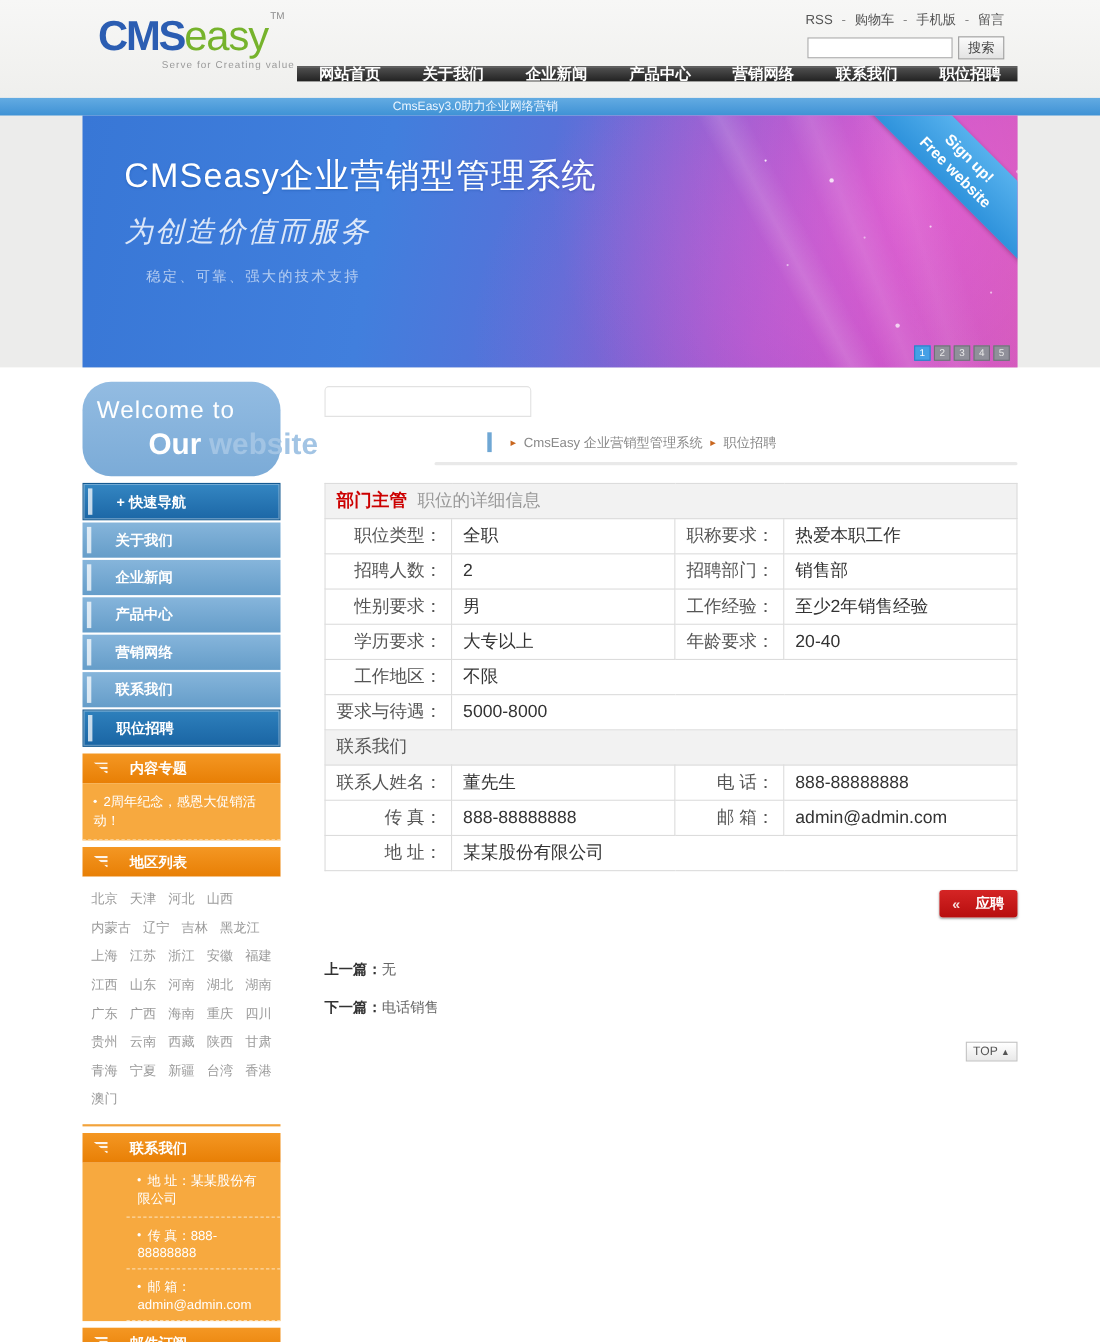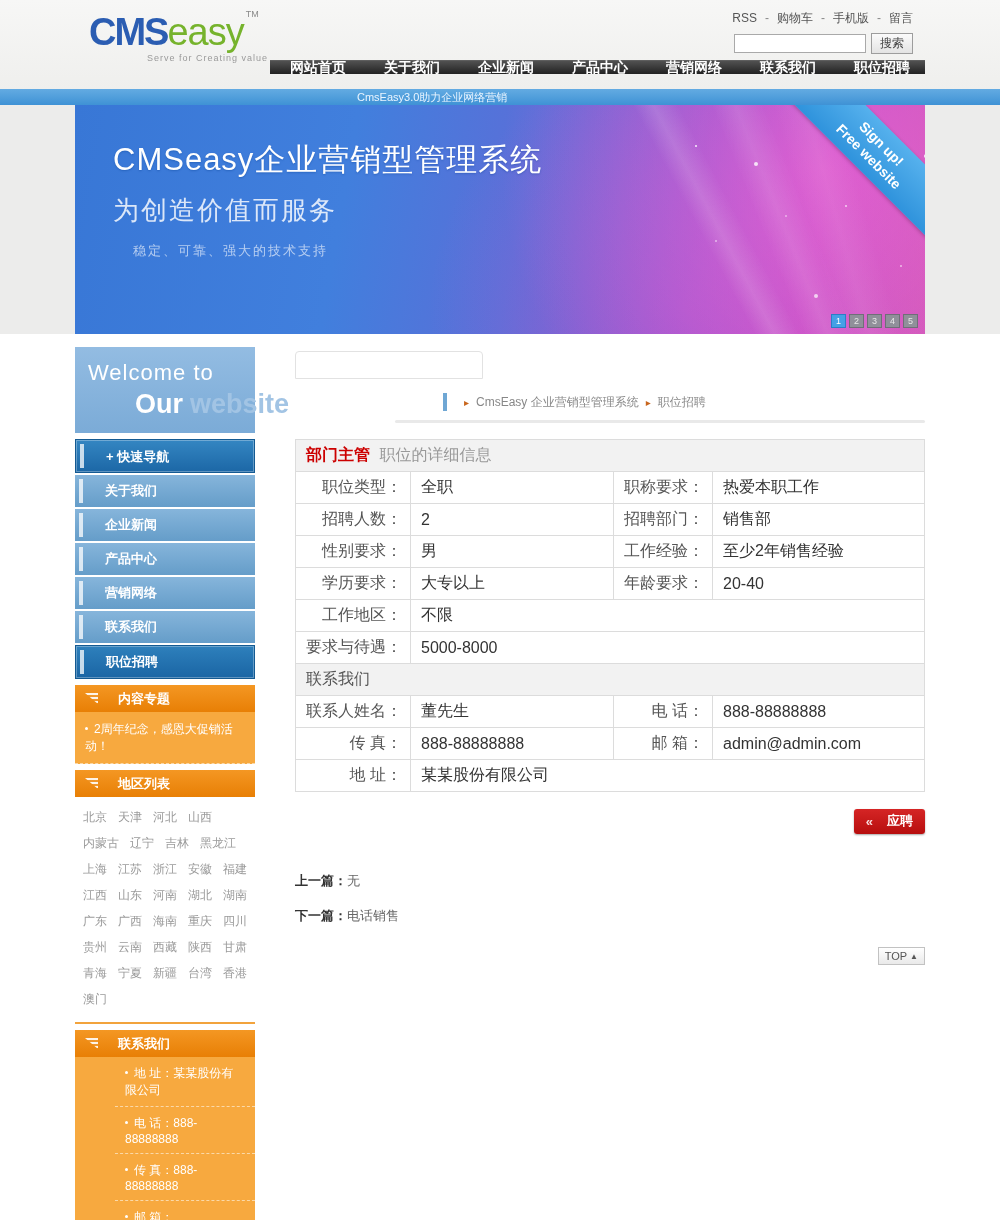--- a/index.html
+++ b/index.html
@@ -47,38 +47,38 @@
       linear-gradient(62deg, transparent 42%, rgba(255,255,255,.14) 46%, transparent 51%),
       linear-gradient(68deg, transparent 55%, rgba(255,255,255,.11) 60%, transparent 66%),
       linear-gradient(74deg, transparent 66%, rgba(255,255,255,.08) 73%, transparent 80%);
   }
   .banner-sparkles { position:absolute; width:2px; height:2px; border-radius:50%; background:rgba(255,255,255,.9); left:620px; top:40px;
     box-shadow: 60px 18px 0 1px rgba(255,255,255,.8), 150px 60px 0 rgba(255,255,255,.7), 230px 10px 0 1px rgba(255,255,255,.85),
       205px 120px 0 rgba(255,255,255,.6), 120px 150px 0 1px rgba(255,255,255,.7), 265px 170px 0 rgba(255,255,255,.75),
       20px 95px 0 rgba(255,255,255,.55), 175px 200px 0 1px rgba(255,255,255,.6), 90px 70px 0 rgba(255,255,255,.5); }
   .banner-copy { position:absolute; left:38px; top:34px; }
   .banner-title { font-size:31px; color:#fff; letter-spacing:1px; text-shadow:0 1px 2px rgba(0,60,140,.35); }
-  .banner-subtitle { font-size:26px; color:rgba(255,255,255,.82); margin-top:12px; letter-spacing:2px; }
+  .banner-subtitle { font-size:26px; color:rgba(255,255,255,.82); margin-top:12px; letter-spacing:2px;font-style:italic; }
   .banner-tagline { font-size:13px; color:rgba(255,255,255,.62); margin-top:14px; letter-spacing:2px;margin-left:20px; }
   .ribbon { position:absolute; top:20px; right:-56px; width:212px; transform:rotate(45deg);
     background:linear-gradient(#56b1ed,#2f93dc); color:#fff; text-align:center; font-size:14px; font-weight:bold;
     line-height:1.3; padding:7px 0; box-shadow:0 1px 4px rgba(0,0,0,.25); }
   .pager { position:absolute; right:7px; bottom:6px; display:flex; gap:3px; }
   .pager span { width:15px; height:14px; background:#90909a; border:1px solid #6f6f78; color:#e8e8e8;
     font-size:9px; display:flex; align-items:center; justify-content:center; }
   .pager span.active { background:#45a0e6; border-color:#2b7ec6; color:#fff; }
 
   
   .main-band { background:#fff; min-height:770px; padding-top:13px; }
   .main-cols { display:flex; gap:40px; align-items:flex-start; }
   .sidebar { width:180px; flex:0 0 180px; }
   .content { width:630px; flex:1; }
 
   
-  .welcome { height:86px; background:linear-gradient(#93bce2,#7babd7); position:relative; z-index:5; margin-bottom:6px; }
+  .welcome { height:86px; background:linear-gradient(#93bce2,#7babd7); position:relative; z-index:5; margin-bottom:6px;border-radius:26px; }
   .welcome-l1 { font-size:22px; color:#fff; padding:13px 0 0 13px; letter-spacing:1px; }
   .welcome-l2 { position:absolute; left:60px; top:42px; font-size:27px; font-weight:bold; white-space:nowrap; letter-spacing:0; }
   .welcome-l2 .our { color:#fff; }
   .welcome-l2 .website { color:#a2c4e4; margin-left:7px; }
 
   
   .side-menu { margin-bottom:6px; }
   .menu-header, .side-menu a { display:block; height:32px; line-height:32px; margin-bottom:2px;
     font-size:13px; font-weight:bold; color:#fff; text-decoration:none; padding-left:30px; position:relative; }
   .menu-header::before, .side-menu a::before { content:""; position:absolute; left:4px; top:4px; bottom:4px; width:4px;
@@ -268,21 +268,20 @@
             </div>
         </div>
 
         <div class="owidget">
           <div class="ohead">
             <span class="flag-icon"></span>
             <span>联系我们</span>
           </div>
           <div class="contact-list dotlist">
               <div class="dot">地 址：某某股份有限公司</div>
-              <div class="dot">电 话：888-88888888</div>
               <div class="dot">传 真：888-88888888</div>
               <div class="dot">邮 箱：admin@admin.com</div>
             </div>
         </div>
 
         <div class="owidget">
           <div class="ohead">
             <span class="flag-icon"></span>
             <span>邮件订阅</span>
           </div>

